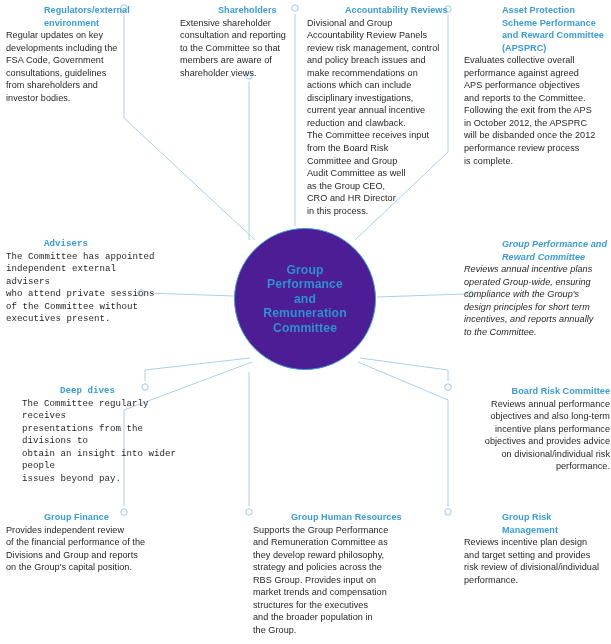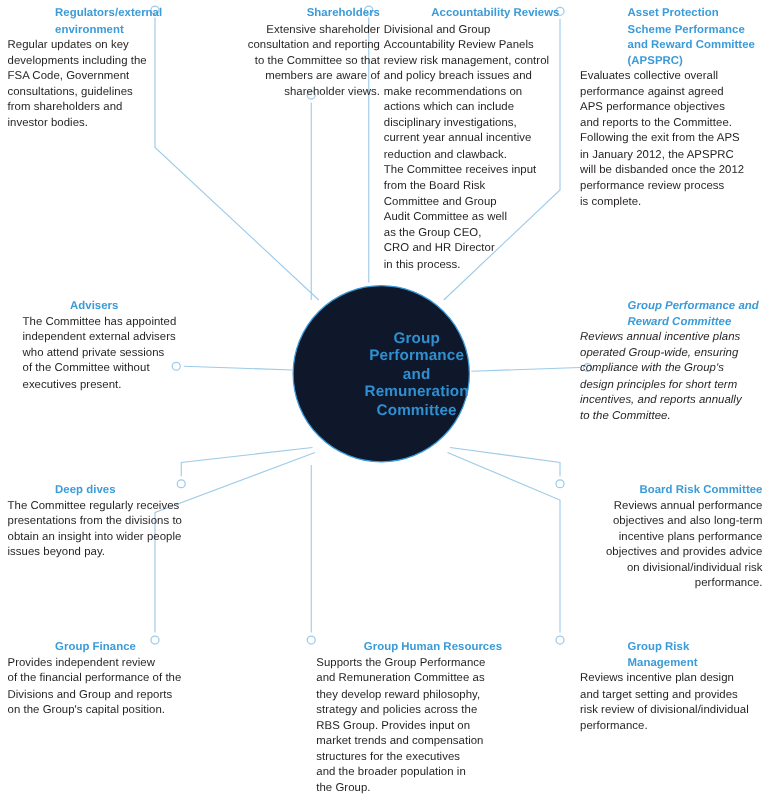--- a/index.html
+++ b/index.html
@@ -51,24 +51,24 @@
   }
   .center-circle {
     position: absolute;
     left: 234px;
     top: 228px;
     width: 142px;
     height: 142px;
     border: 1.2px solid #3a9bd9;
     border-radius: 50%;
     box-sizing: border-box;
-    background: #0f172a;
+    background: #4c1d95;
     display: flex;
     align-items: center;
-    justify-content: flex-end;
+    justify-content: center;
   }
   .center-label {
     color: #2f8fd0;
     font-weight: bold;
     font-size: 12.2px;
     line-height: 14.6px;
     text-align: center;
     white-space: pre-line;
     letter-spacing: 0.01em;
   }
@@ -111,21 +111,21 @@
     <span class="node-title">Regulators/external
 environment</span>
     <span class="node-body">Regular updates on key
 developments including the
 FSA Code, Government
 consultations, guidelines
 from shareholders and
 investor bodies.</span>
   </div>
 
-  <div class="node" style="left:154px; top:4px; width:150px;text-align:right;">
+  <div class="node" style="left:180px; top:4px; width:150px;">
     <span class="node-title">Shareholders</span>
     <span class="node-body">Extensive shareholder
 consultation and reporting
 to the Committee so that
 members are aware of
 shareholder views.</span>
   </div>
 
   <div class="node" style="left:307px; top:4px; width:152px;">
     <span class="node-title">Accountability Reviews</span>
@@ -149,47 +149,47 @@
 
   <div class="node" style="left:464px; top:4px; width:144px;">
     <span class="node-title">Asset Protection Scheme
 Performance and Reward
 Committee (APSPRC)</span>
     <span class="node-body">Evaluates collective overall
 performance against agreed
 APS performance objectives
 and reports to the Committee.
 Following the exit from the APS
-in January 2012, the APSPRC
+in October 2012, the APSPRC
 will be disbanded once the 2012
 performance review process
 is complete.</span>
   </div>
 
-  <div class="node" style="left:18px; top:238px; width:150px;">
+  <div class="node" style="left:6px; top:238px; width:150px;font-family:Liberation Mono, monospace;">
     <span class="node-title">Advisers</span>
     <span class="node-body">The Committee has appointed
 independent external advisers
 who attend private sessions
 of the Committee without
 executives present.</span>
   </div>
 
   <div class="node" style="left:464px; top:238px; width:146px;font-style:italic;">
     <span class="node-title">Group Performance and
 Reward Committee</span>
     <span class="node-body">Reviews annual incentive plans
 operated Group-wide, ensuring
 compliance with the Group's
 design principles for short term
 incentives, and reports annually
 to the Committee.</span>
   </div>
 
-  <div class="node" style="left:6px; top:385px; width:160px;">
+  <div class="node" style="left:22px; top:385px; width:160px;font-family:Liberation Mono, monospace;">
     <span class="node-title">Deep dives</span>
     <span class="node-body">The Committee regularly receives
 presentations from the divisions to
 obtain an insight into wider people
 issues beyond pay.</span>
   </div>
 
   <div class="node" style="left:464px; top:385px; width:146px;text-align:right;">
     <span class="node-title">Board Risk Committee</span>
     <span class="node-body">Reviews annual performance

